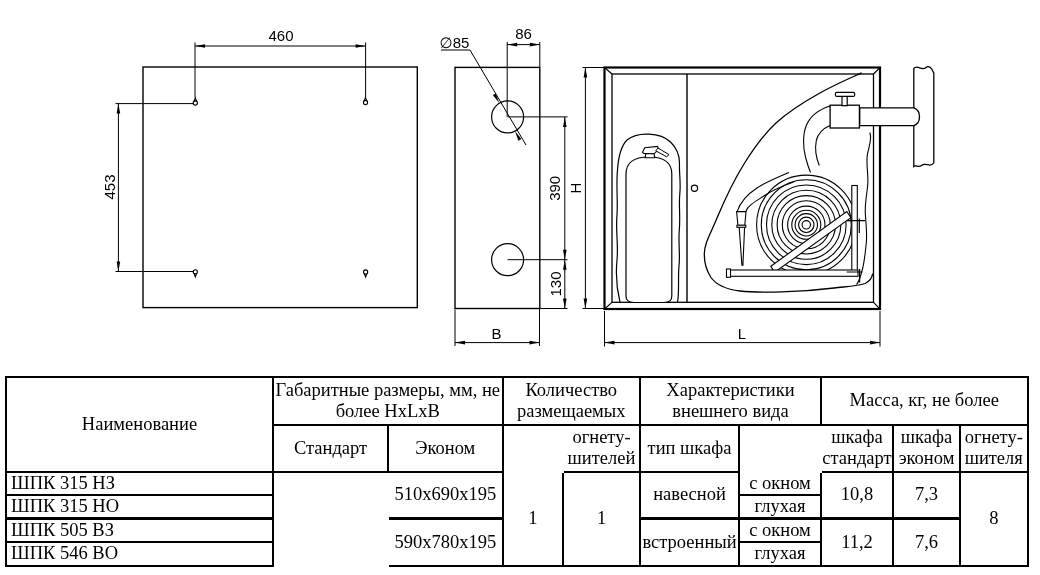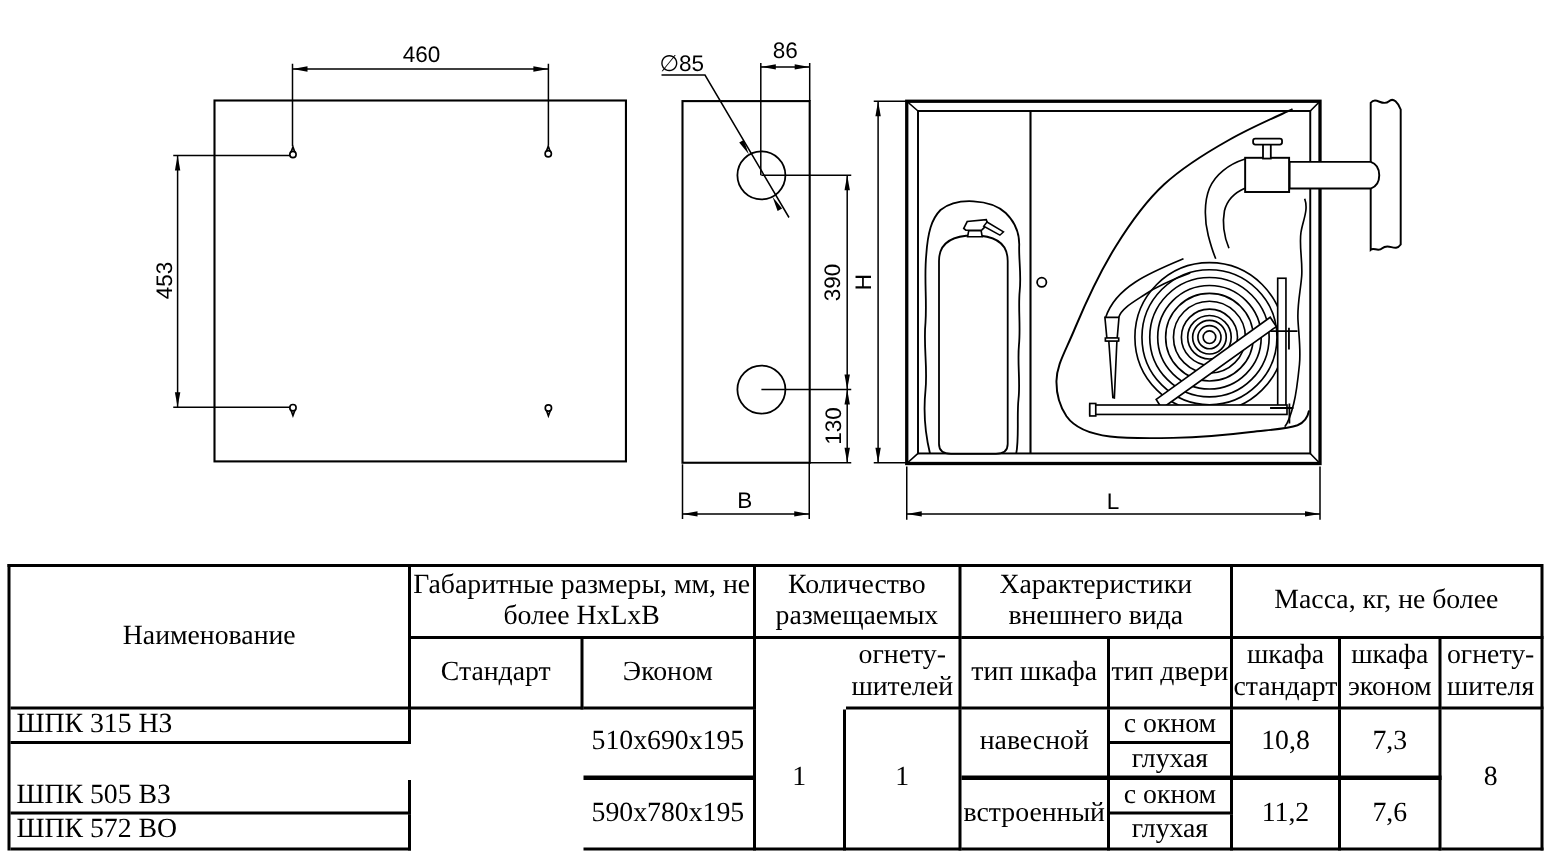--- a/index.html
+++ b/index.html
@@ -205,34 +205,34 @@
 
 <div class="c" style="grid-column:2;grid-row:2">Стандарт</div>
 
 <div class="c" style="grid-column:3;grid-row:2">Эконом</div>
 
 
 <div class="c" style="grid-column:5;grid-row:2">огнету-<br>шителей</div>
 
 <div class="c" style="grid-column:6;grid-row:2">тип шкафа</div>
 
-<div class="c" style="grid-column:7;grid-row:2">тип двери</div>
 
 <div class="c" style="grid-column:8;grid-row:2">шкафа<br>стандарт</div>
 
 <div class="c" style="grid-column:9;grid-row:2">шкафа<br>эконом</div>
 
 <div class="c" style="grid-column:10;grid-row:2">огнету-<br>шителя</div>
 
 <div class="c nm" style="grid-column:1;grid-row:3">ШПК 315 НЗ</div>
 
+<div class="c nm b3" style="grid-column:1;grid-row:4">ШПК 315 НО</div>
 
 <div class="c nm" style="grid-column:1;grid-row:5">ШПК 505 ВЗ</div>
 
-<div class="c nm" style="grid-column:1;grid-row:6">ШПК 572 ВО</div>
+<div class="c nm" style="grid-column:1;grid-row:6">ШПК 546 ВО</div>
 
 
 <div class="c b3" style="grid-column:3;grid-row:3/5">510x690x195</div>
 
 
 <div class="c" style="grid-column:3;grid-row:5/7">590x780x195</div>
 
 <div class="c" style="grid-column:4;grid-row:3/7">1</div>
 
 <div class="c" style="grid-column:5;grid-row:3/7">1</div>

